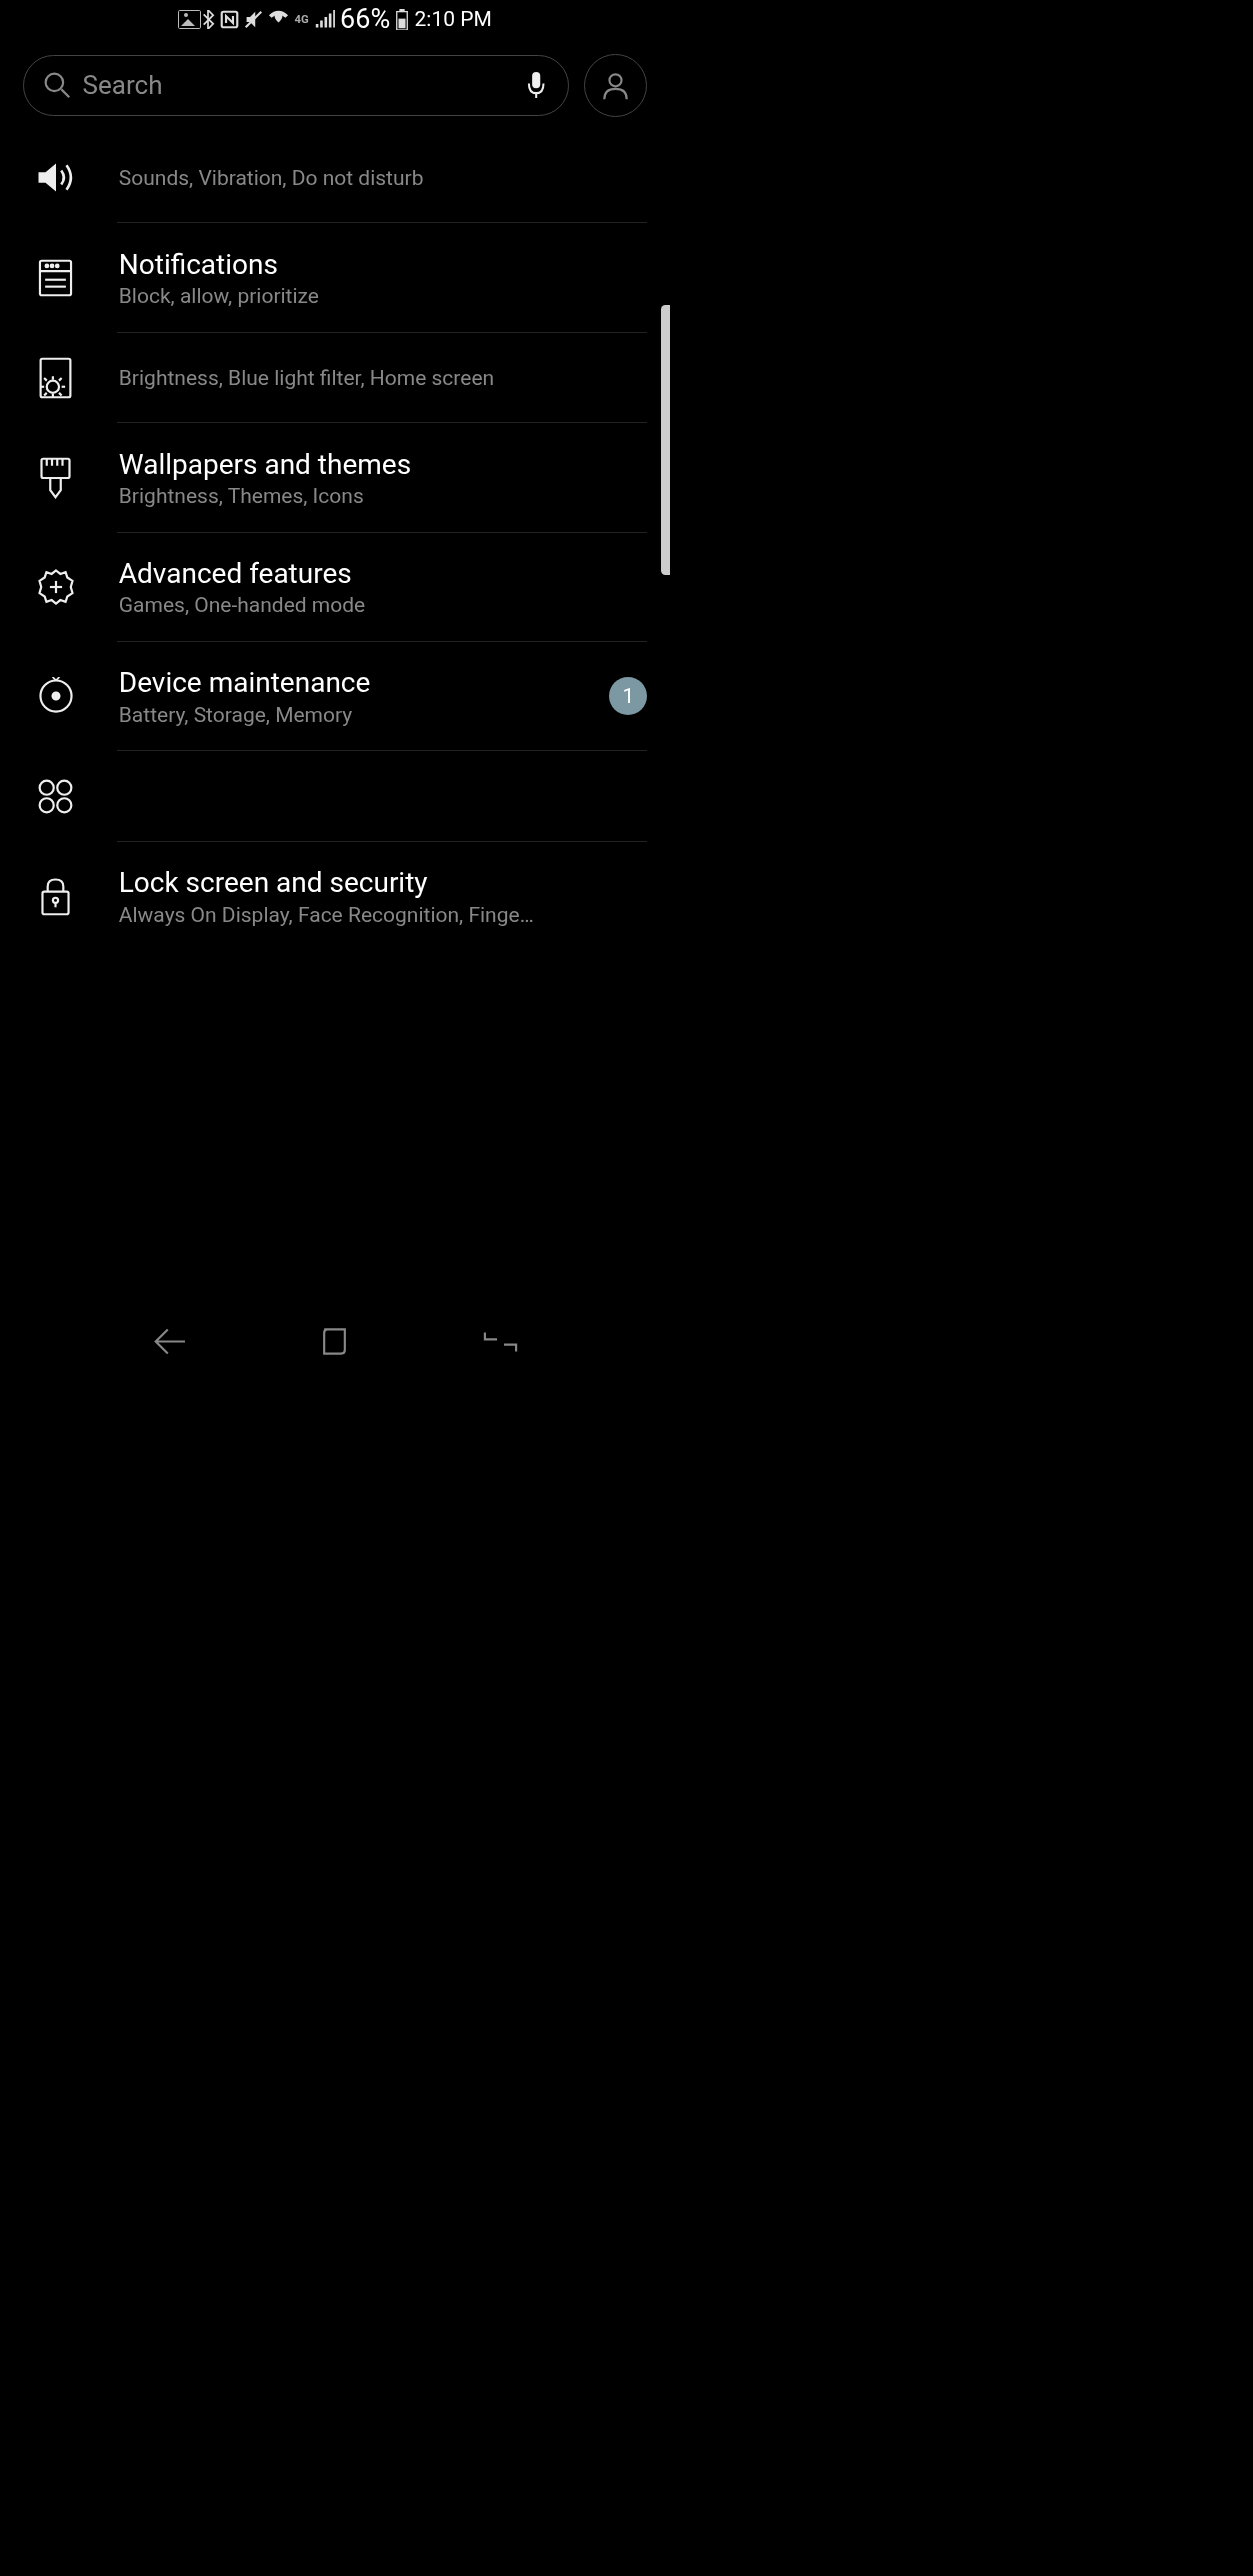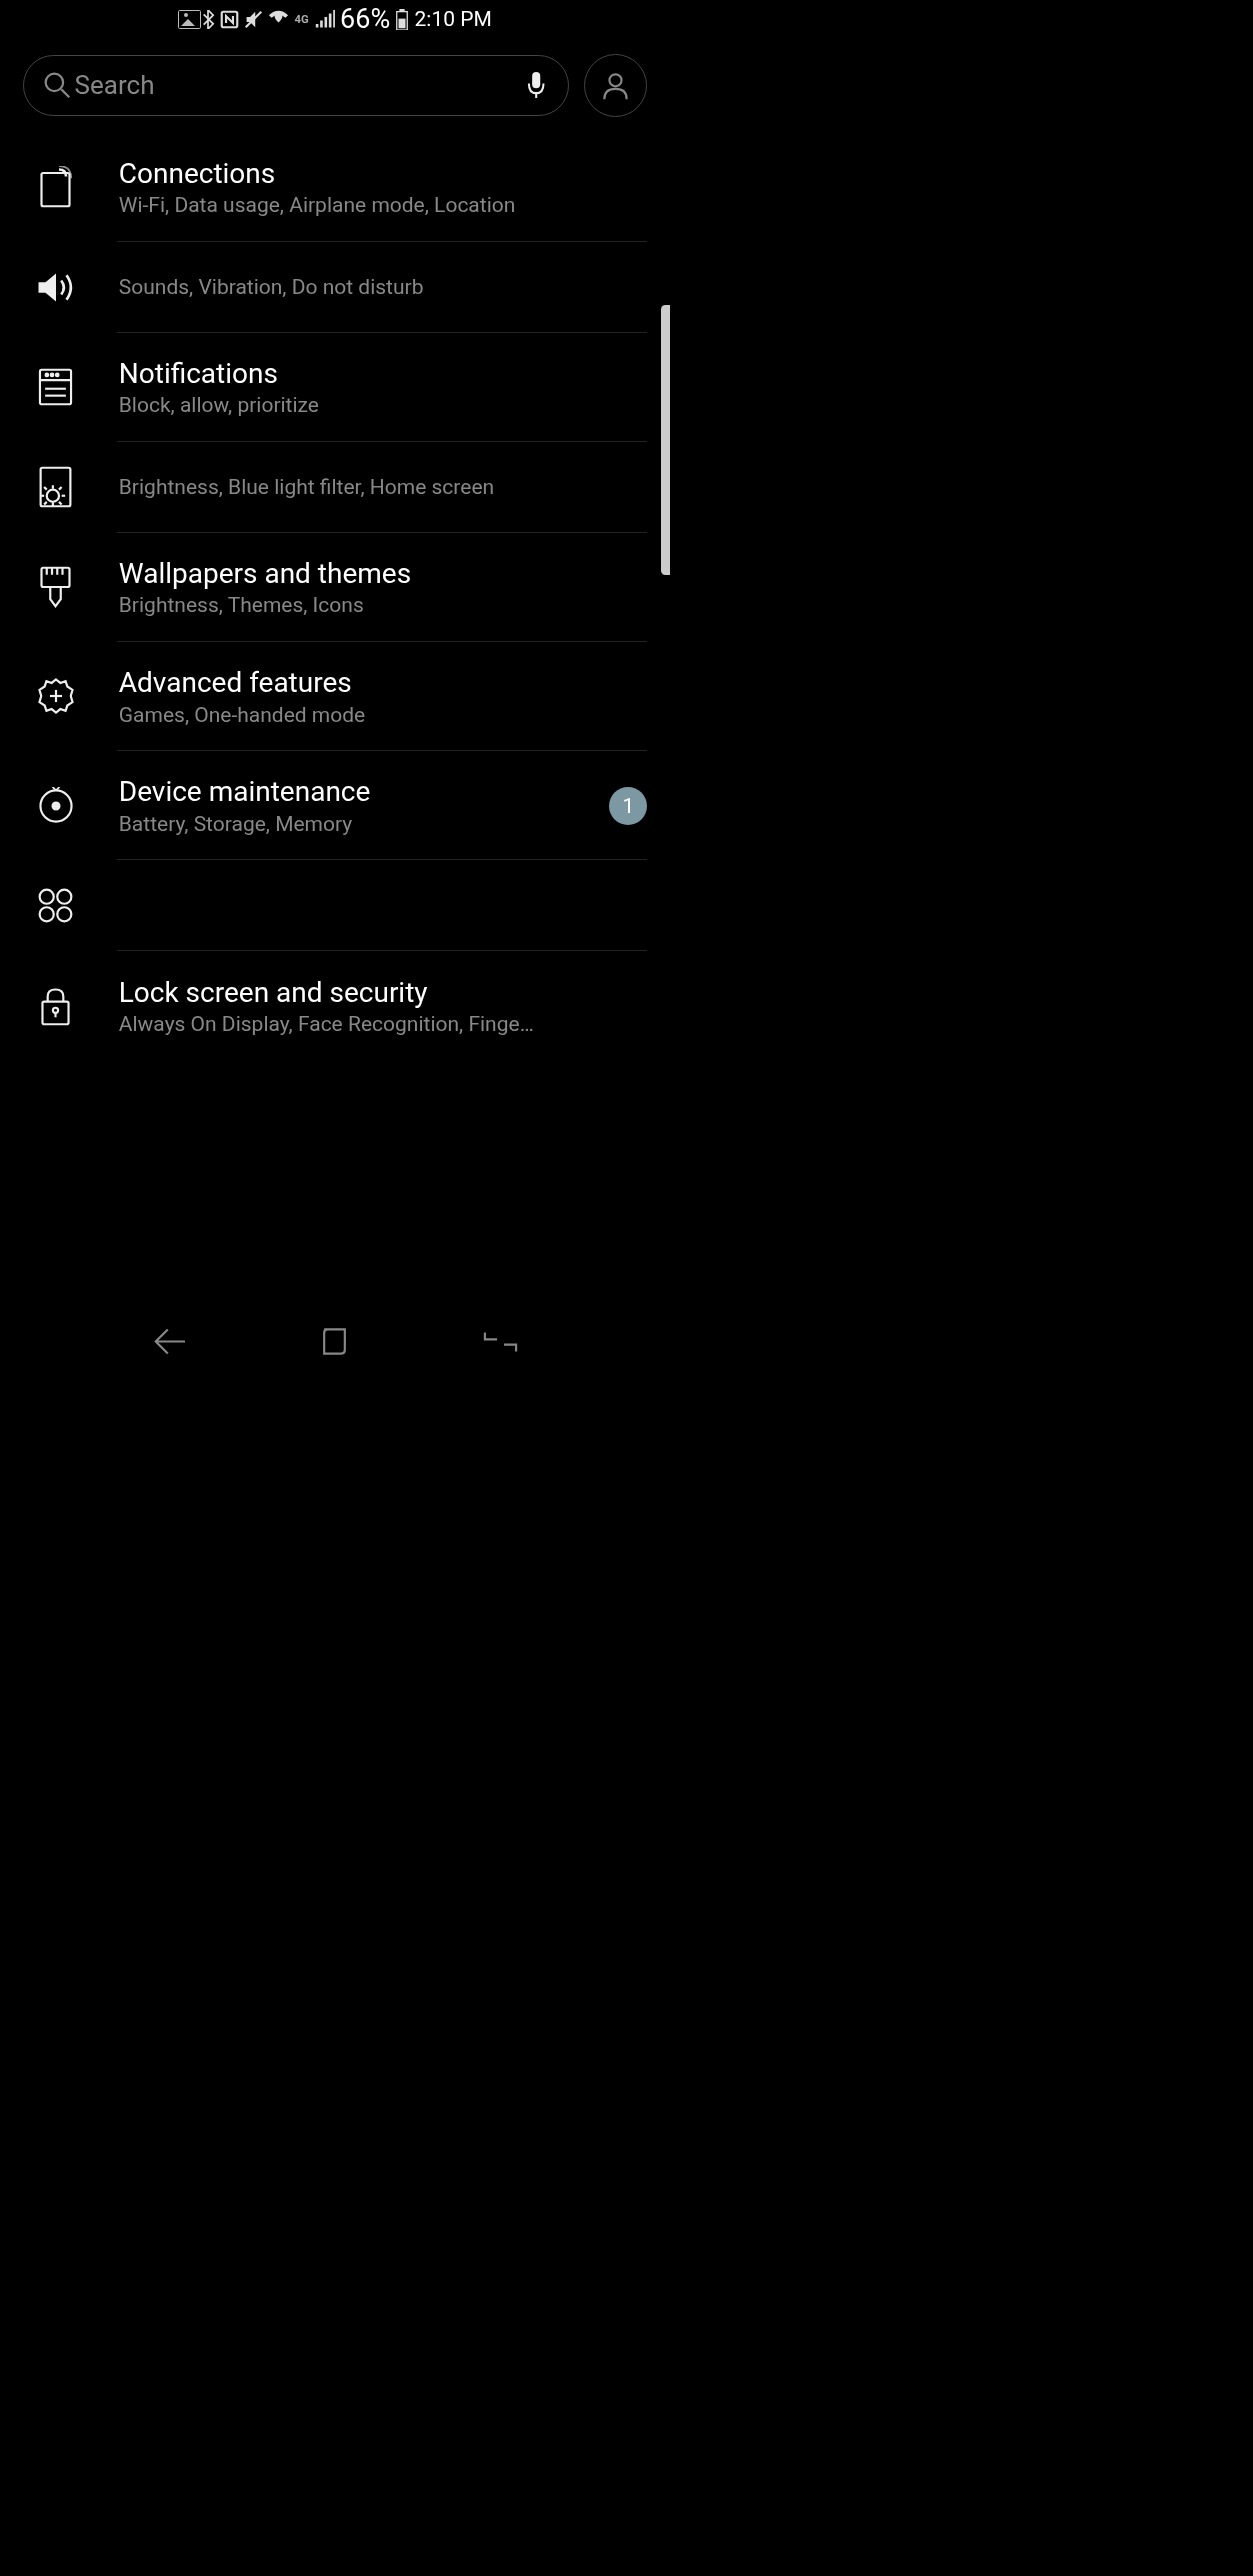--- a/index.html
+++ b/index.html
@@ -70,21 +70,21 @@
       gap: 15.7px;
     }
     .search-bar {
       flex: 1;
       height: 61px;
       border: 1.3px solid #444;
       border-radius: 30.5px;
       display: flex;
       align-items: center;
       padding: 0 19px;
-      gap: 4px;
+      gap: 12px;
     }
     .search-icon {
       width: 28px;
       height: 28px;
       flex-shrink: 0;
     }
     .search-text {
       flex: 1;
       color: #888;
       font-size: 26px;
@@ -246,33 +246,20 @@
   <div class="profile-button">
     <svg width="31" height="31" viewBox="0 0 36 36" style="stroke:#888">
         <circle cx="18" cy="12" r="7"></circle>
         <path d="M5 34 Q5 22 18 22 Q31 22 31 34"></path>
       </svg>
   </div>
 </div>
 
 <div class="settings-list">
 
-  <div class="settings-item">
-    <div class="item-icon">
-      <svg width="35" height="42" viewBox="0 0 40 48">
-          <rect x="4" y="8" width="32" height="38" rx="2"></rect>
-          <path d="M24 4 Q32 4 32 12" stroke-width="3"></path>
-          <path d="M24 0 Q38 0 38 14" stroke-width="2" opacity="0.6"></path>
-        </svg>
-    </div>
-    <div class="item-content">
-      <div class="item-title">Connections</div>
-      <div class="item-subtitle">Wi-Fi, Data usage, Airplane mode, Location</div>
-    </div>
-  </div>
 
   <div class="settings-item">
     <div class="item-icon">
       <svg width="42" height="35" viewBox="0 0 48 40" style="fill:#eee;stroke:none">
           <path d="M4 14 L4 26 L12 26 L24 36 L24 4 L12 14 Z"></path>
           <path d="M30 12 Q36 20 30 28" stroke="#eee" stroke-width="3" fill="none"></path>
           <path d="M36 6 Q46 20 36 34" stroke="#eee" stroke-width="3" fill="none"></path>
         </svg>
     </div>
     <div class="item-content">

